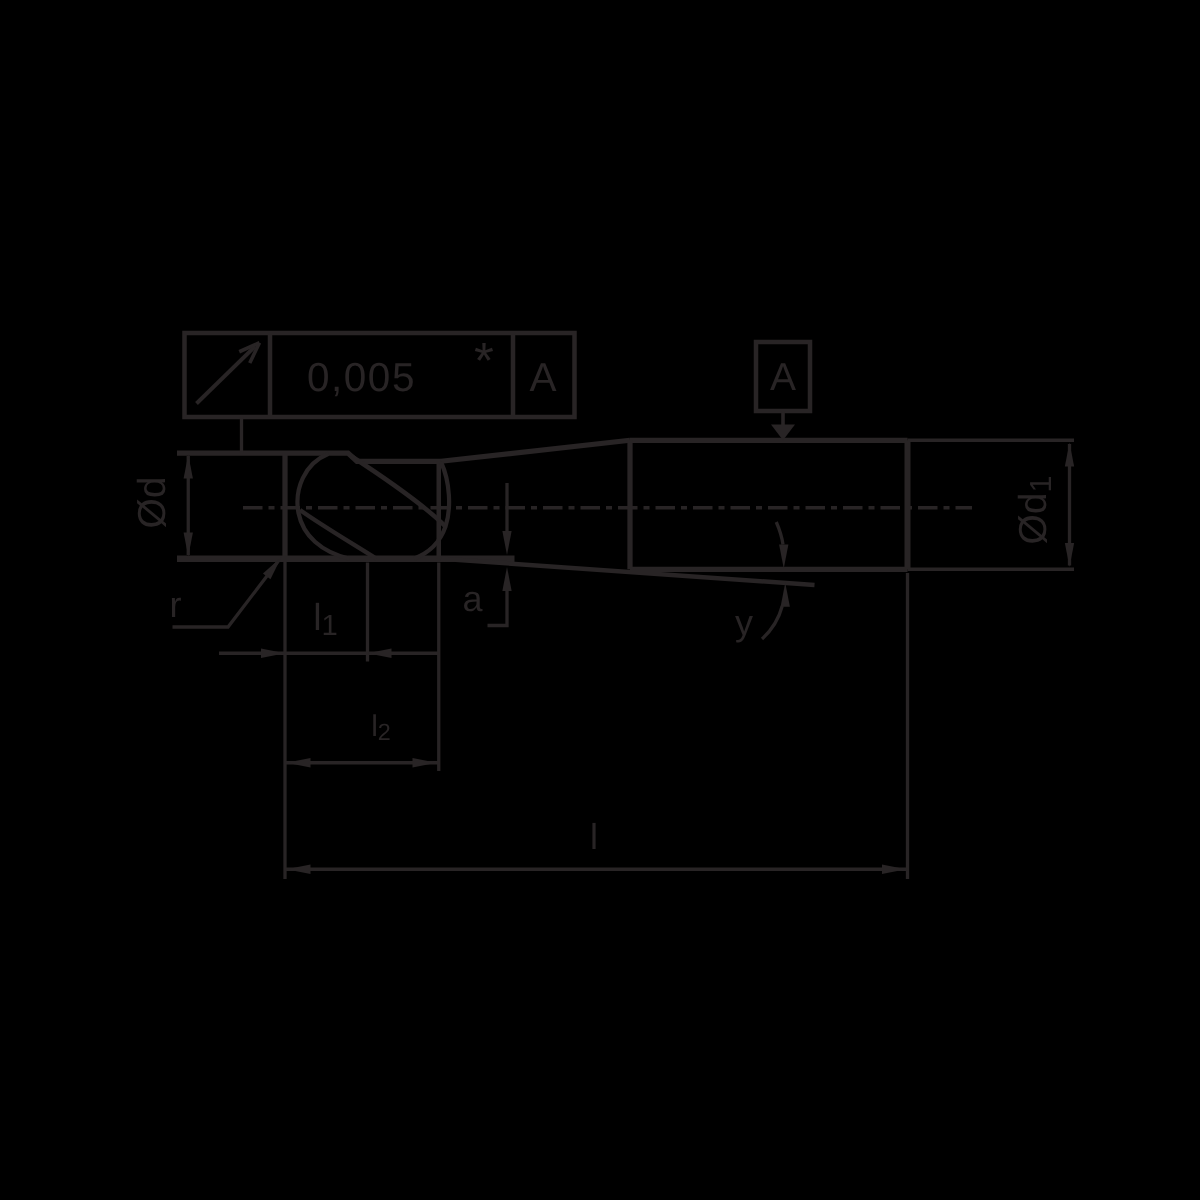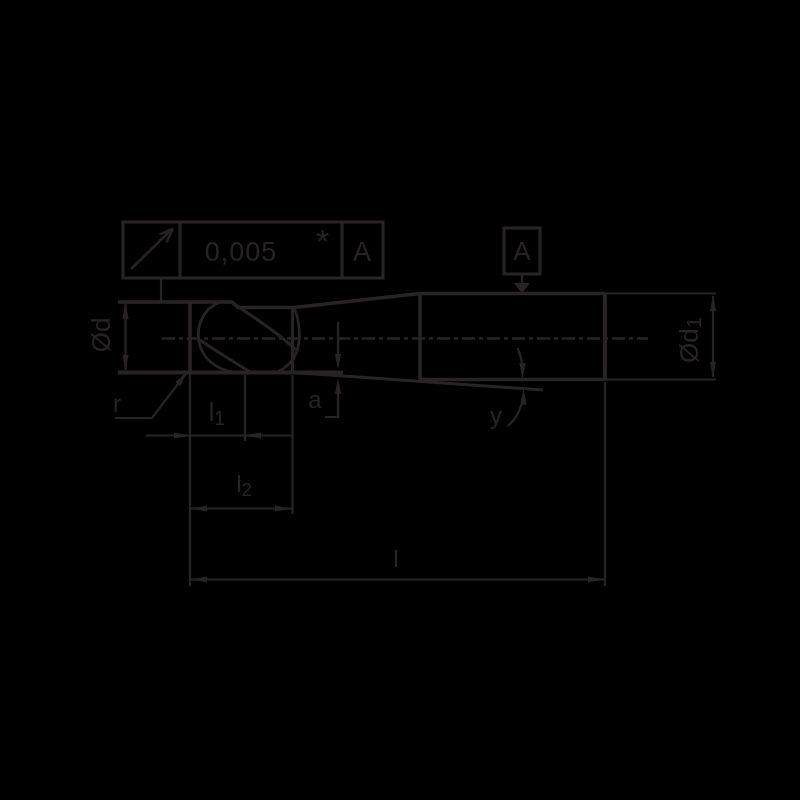--- a/index.html
+++ b/index.html
@@ -123,17 +123,17 @@
   <div class="lbl rot" style="left:690px;top:340px;font-size:26px;"><span>Ød</span><span class="sub">1</span></div>
 
   <div class="lbl" style="left:117px;top:404px;font-size:24px;">r</div>
 
   <div class="lbl" style="left:217px;top:414px;font-size:25px;"><span>l</span><span class="sub">1</span></div>
 
   <div class="lbl" style="left:315px;top:400px;font-size:24px;">a</div>
 
   <div class="lbl" style="left:496px;top:416px;font-size:24px;">y</div>
 
-  <div class="lbl" style="left:244px;top:486px;font-size:24px;"><span>l</span><span class="sub">2</span></div>
+  <div class="lbl" style="left:254px;top:486px;font-size:20px;"><span>l</span><span class="sub">2</span></div>
 
   <div class="lbl" style="left:396px;top:559px;font-size:24px;">l</div>
 
 </div>
 
 </body></html>

